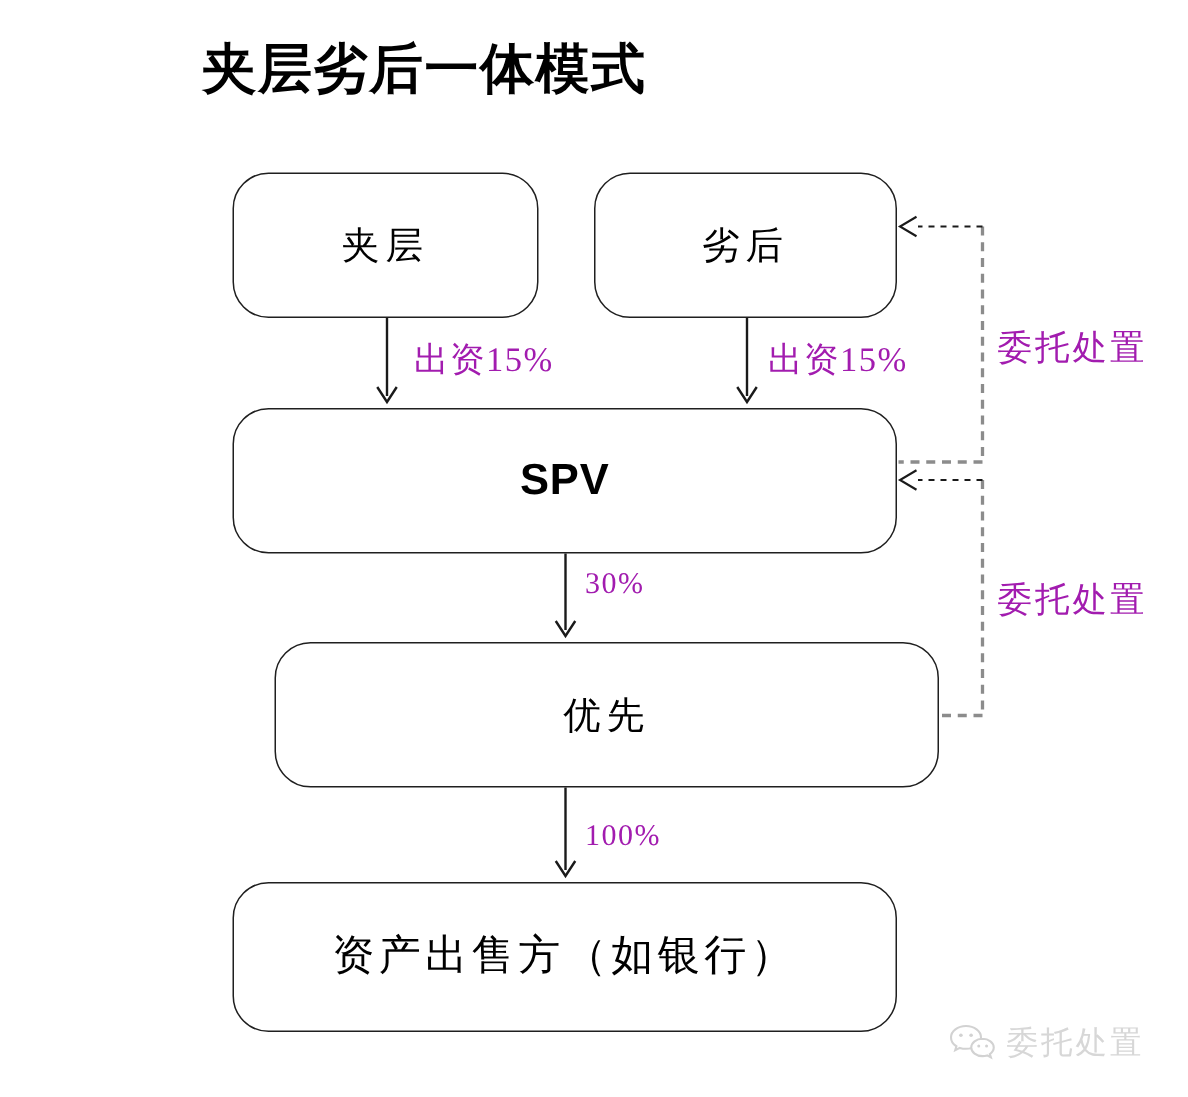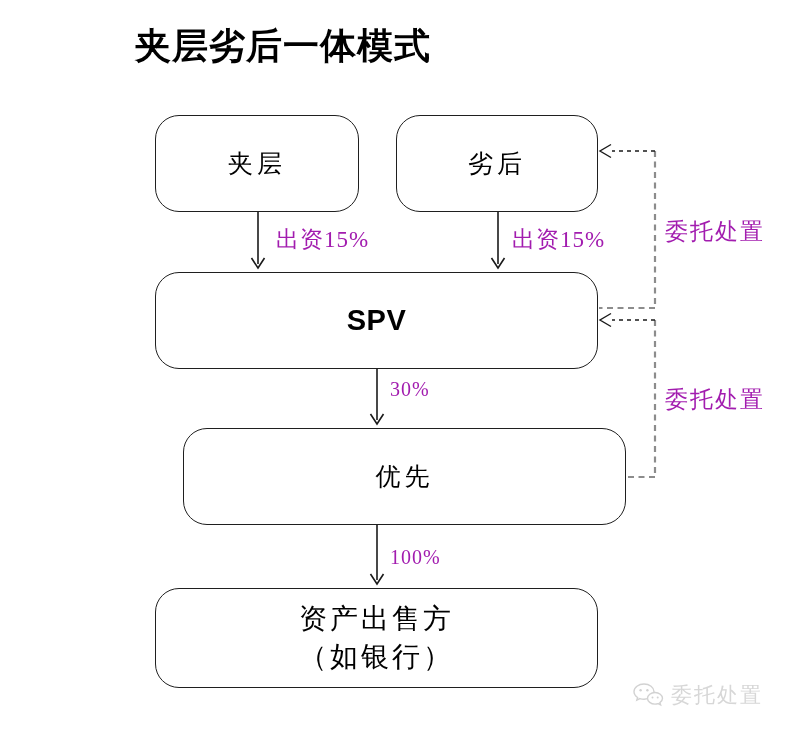--- a/index.html
+++ b/index.html
@@ -40,21 +40,21 @@
   }
   .node .serif-label {
     font-family: "Liberation Serif", "DejaVu Serif", serif;
     font-size: 25px;
     letter-spacing: 4px;
   }
   .node-jiaceng { left: 155px; top: 115px; width: 204px; height: 97px; }
   .node-liehou  { left: 396px; top: 115px; width: 202px; height: 97px; }
   .node-spv     { left: 155px; top: 272px; width: 443px; height: 97px; }
   .node-youxian { left: 155px; top: 428px; width: 443px; height: 97px; margin-left: 28px; }
-  .node-seller  { left: 155px; top: 588px; width: 443px; height: 100px; flex-direction: column; }
+  .node-seller  { left: 155px; top: 588px; width: 443px; height: 100px; }
   .node-spv .spv-label {
     font-family: "Liberation Sans", "DejaVu Sans", sans-serif;
     font-size: 29px;
     font-weight: 700;
     letter-spacing: 0.5px;
   }
   .node-seller .seller-line {
     font-family: "Liberation Serif", "DejaVu Serif", serif;
     font-size: 28px;
     letter-spacing: 3px;

